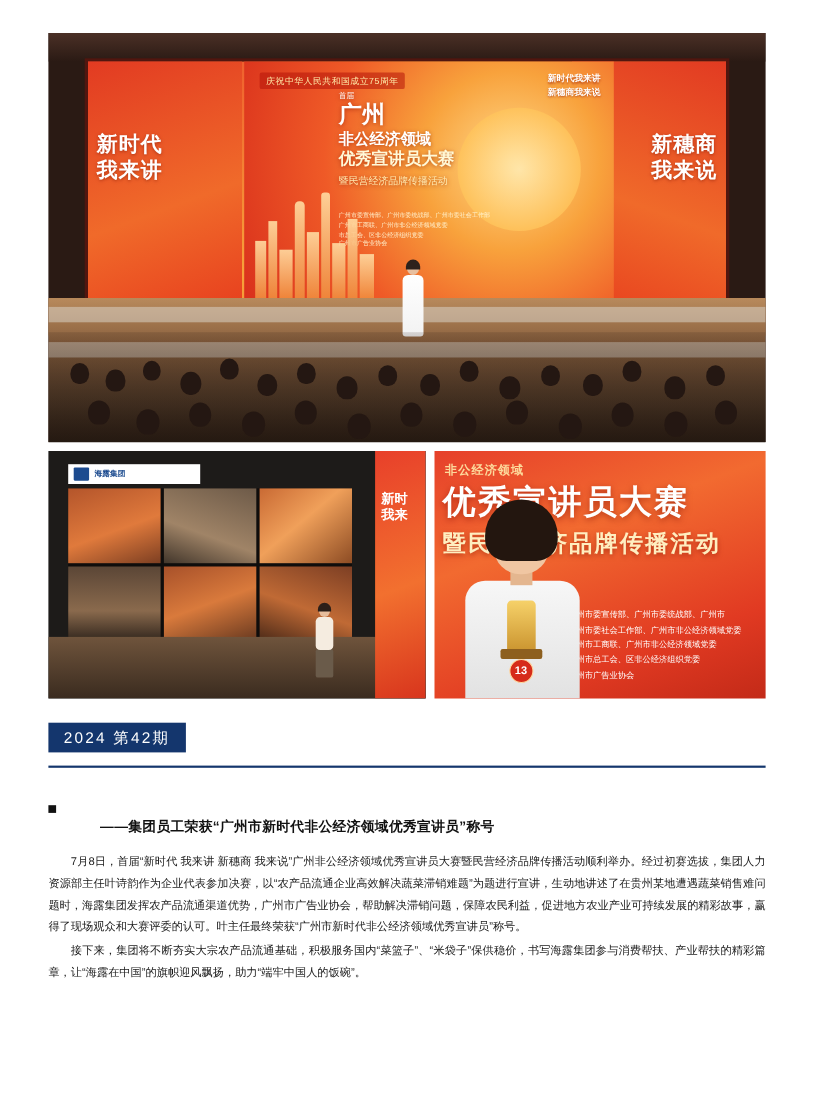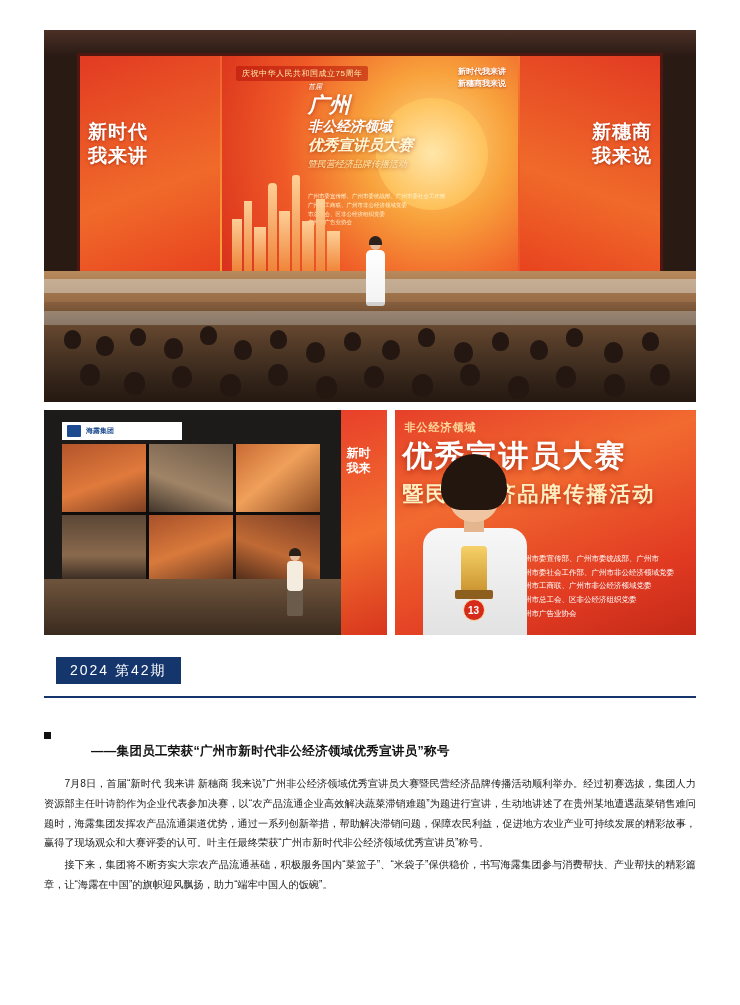--- a/index.html
+++ b/index.html
@@ -76,20 +76,21 @@
   }
   .hero .side-txt.l { left: 44px; top: 90px; }
   .hero .side-txt.r { right: 44px; top: 90px; }
 
   .hero .center-stage {
     position: absolute;
     left: 178px; top: 26px;
     width: 296px; height: 215px;
     background: radial-gradient(circle at 72% 42%, #ffd98a 0%, #f8a23c 30%, #ef5a27 62%, #d9301c 100%);
     overflow: hidden;
+    padding-left: 40px;
   }
   .hero .sun {
     position: absolute;
     right: 30px; top: 42px;
     width: 112px; height: 112px;
     border-radius: 50%;
     background: radial-gradient(circle,#ffe9b0,#ffc45c 70%, #fbae4a 100%);
     opacity: .85;
   }
   .hero .anniv {
@@ -100,21 +101,20 @@
     background: rgba(180,20,10,.55);
     padding: 2px 6px;
     border-radius: 2px;
     letter-spacing: .5px;
   }
   .hero .title-block {
     position: absolute;
     left: 86px; top: 26px;
     color: #fff;
     text-shadow: 0 1px 4px rgba(140,20,0,.6);
-    font-style: italic;
   }
   .hero .tb-small { font-size: 7px; display:block; margin-bottom:2px; }
   .hero .tb-city {
     font-size: 21px; font-weight: bold; display: block; line-height: 1.05;
   }
   .hero .tb-line2 { font-size: 14px; font-weight:bold; display:block; line-height:1.25; margin-top:2px;}
   .hero .tb-line3 { font-size: 15px; font-weight:bold; display:block; line-height:1.25; color:#fff9d8;}
   .hero .tb-line4 { font-size: 9px; display:block; margin-top:4px; color:#ffeab0;}
   .hero .org-list {
     position: absolute;
@@ -345,21 +345,20 @@
     margin-top: 7px;
     letter-spacing: .5px;
   }
   .issue-box {
     background: #14366d;
     color: #ffffff;
     font-size: 14px;
     padding: 5px 14px;
     letter-spacing: 2px;
     line-height: 1.2;
-    margin-left: 12px;
   }
   .rule {
     height: 2px;
     background: #14366d;
     margin-top: 4px;
   }
 
   
   .article { margin-top: 26px; }
   .headline-row {
@@ -552,18 +551,18 @@
   </div>
   <div class="rule"></div>
 
   <div class="article">
     <div class="headline-row">
       <span class="bullet-sq"></span>
     </div>
     <div class="subhead">——集团员工荣获“广州市新时代非公经济领域优秀宣讲员”称号</div>
 
     <div class="body-text">
-      <p>7月8日，首届“新时代 我来讲 新穗商 我来说”广州非公经济领域优秀宣讲员大赛暨民营经济品牌传播活动顺利举办。经过初赛选拔，集团人力资源部主任叶诗韵作为企业代表参加决赛，以“农产品流通企业高效解决蔬菜滞销难题”为题进行宣讲，生动地讲述了在贵州某地遭遇蔬菜销售难问题时，海露集团发挥农产品流通渠道优势，通过一系列创新举措，帮助解决滞销问题，保障农民利益，促进地方农业产业可持续发展的精彩故事，赢得了现场观众和大赛评委的认可。叶主任最终荣获“广州市新时代非公经济领域优秀宣讲员”称号。</p>
+      <p>7月8日，首届“新时代 我来讲 新穗商 我来说”广州非公经济领域优秀宣讲员大赛暨民营经济品牌传播活动顺利举办。经过初赛选拔，集团人力资源部主任叶诗韵作为企业代表参加决赛，以“农产品流通企业高效解决蔬菜滞销难题”为题进行宣讲，生动地讲述了在贵州某地遭遇蔬菜销售难问题时，海露集团发挥农产品流通渠道优势，广州市广告业协会，帮助解决滞销问题，保障农民利益，促进地方农业产业可持续发展的精彩故事，赢得了现场观众和大赛评委的认可。叶主任最终荣获“广州市新时代非公经济领域优秀宣讲员”称号。</p>
       <p>接下来，集团将不断夯实大宗农产品流通基础，积极服务国内“菜篮子”、“米袋子”保供稳价，书写海露集团参与消费帮扶、产业帮扶的精彩篇章，让“海露在中国”的旗帜迎风飘扬，助力“端牢中国人的饭碗”。</p>
     </div>
   </div>
 
 </div>
 
 </body></html>

